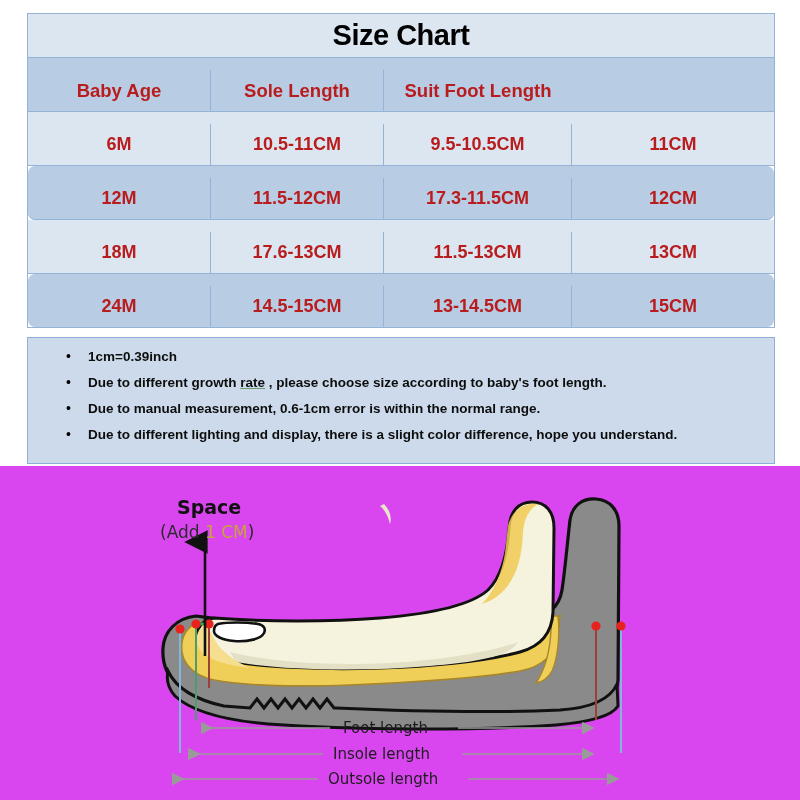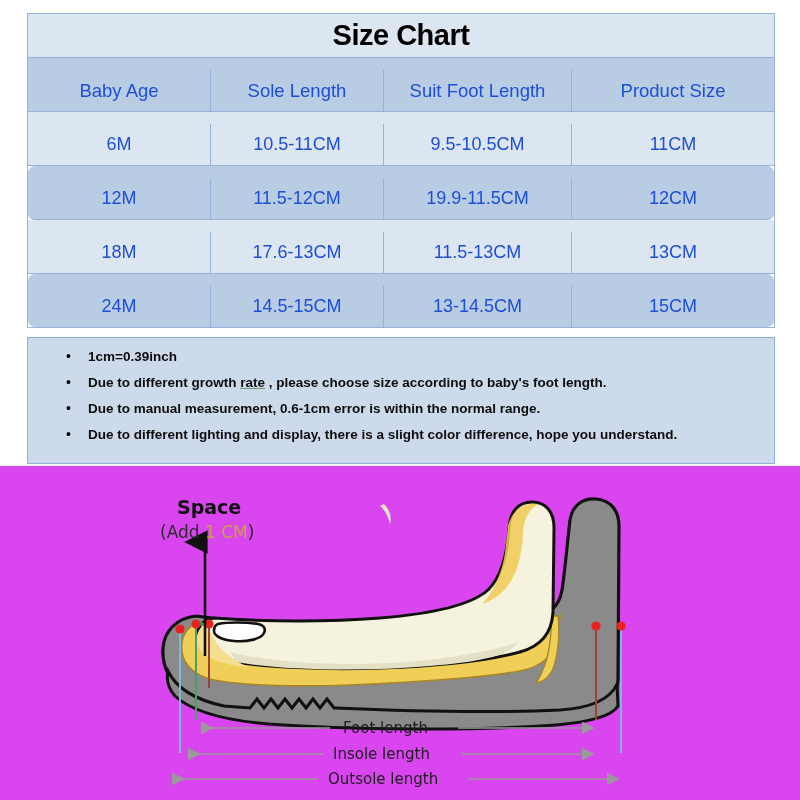--- a/index.html
+++ b/index.html
@@ -41,22 +41,22 @@
     border-bottom: 1px solid #95b3d7;
   }
   .trow:last-child { border-bottom: none; }
   .trow.head { background: #b8cce4; }
   .trow.odd  { background: #dce6f1; }
   .trow.even { background: #b8cce4; border-radius: 7px; }
   .tcell {
     display: flex; align-items: center; justify-content: center;
     border-right: 1px solid #95b3d7;
     font-size: 18px;
-    font-weight: normal;
-    color: #1d4ed8;
+    font-weight: bold;
+    color: #b91c1c;
     box-sizing: border-box;
     text-align: center;
     margin-top: 12px;
   }
   .tcell:last-child { border-right: none; }
   .c0 { width: 183px; }
   .c1 { width: 173px; }
   .c2 { width: 188px; }
   .c3 { width: 202px; }
   .trow.head .tcell { font-size: 18.5px; }
@@ -134,34 +134,33 @@
   <div id="chart-card">
 
     <div id="title-row">
       <span class="title-text">Size Chart</span>
     </div>
 
     <div class="trow head">
       <div class="tcell c0">Baby Age</div>
       <div class="tcell c1">Sole Length</div>
       <div class="tcell c2">Suit Foot Length</div>
-      <div class="tcell c3">Product Size</div>
     </div>
 
     <div class="trow odd">
       <div class="tcell c0">6M</div>
       <div class="tcell c1">10.5-11CM</div>
       <div class="tcell c2">9.5-10.5CM</div>
       <div class="tcell c3">11CM</div>
     </div>
 
     <div class="trow even">
       <div class="tcell c0">12M</div>
       <div class="tcell c1">11.5-12CM</div>
-      <div class="tcell c2">19.9-11.5CM</div>
+      <div class="tcell c2">17.3-11.5CM</div>
       <div class="tcell c3">12CM</div>
     </div>
 
     <div class="trow odd">
       <div class="tcell c0">18M</div>
       <div class="tcell c1">17.6-13CM</div>
       <div class="tcell c2">11.5-13CM</div>
       <div class="tcell c3">13CM</div>
     </div>
 

